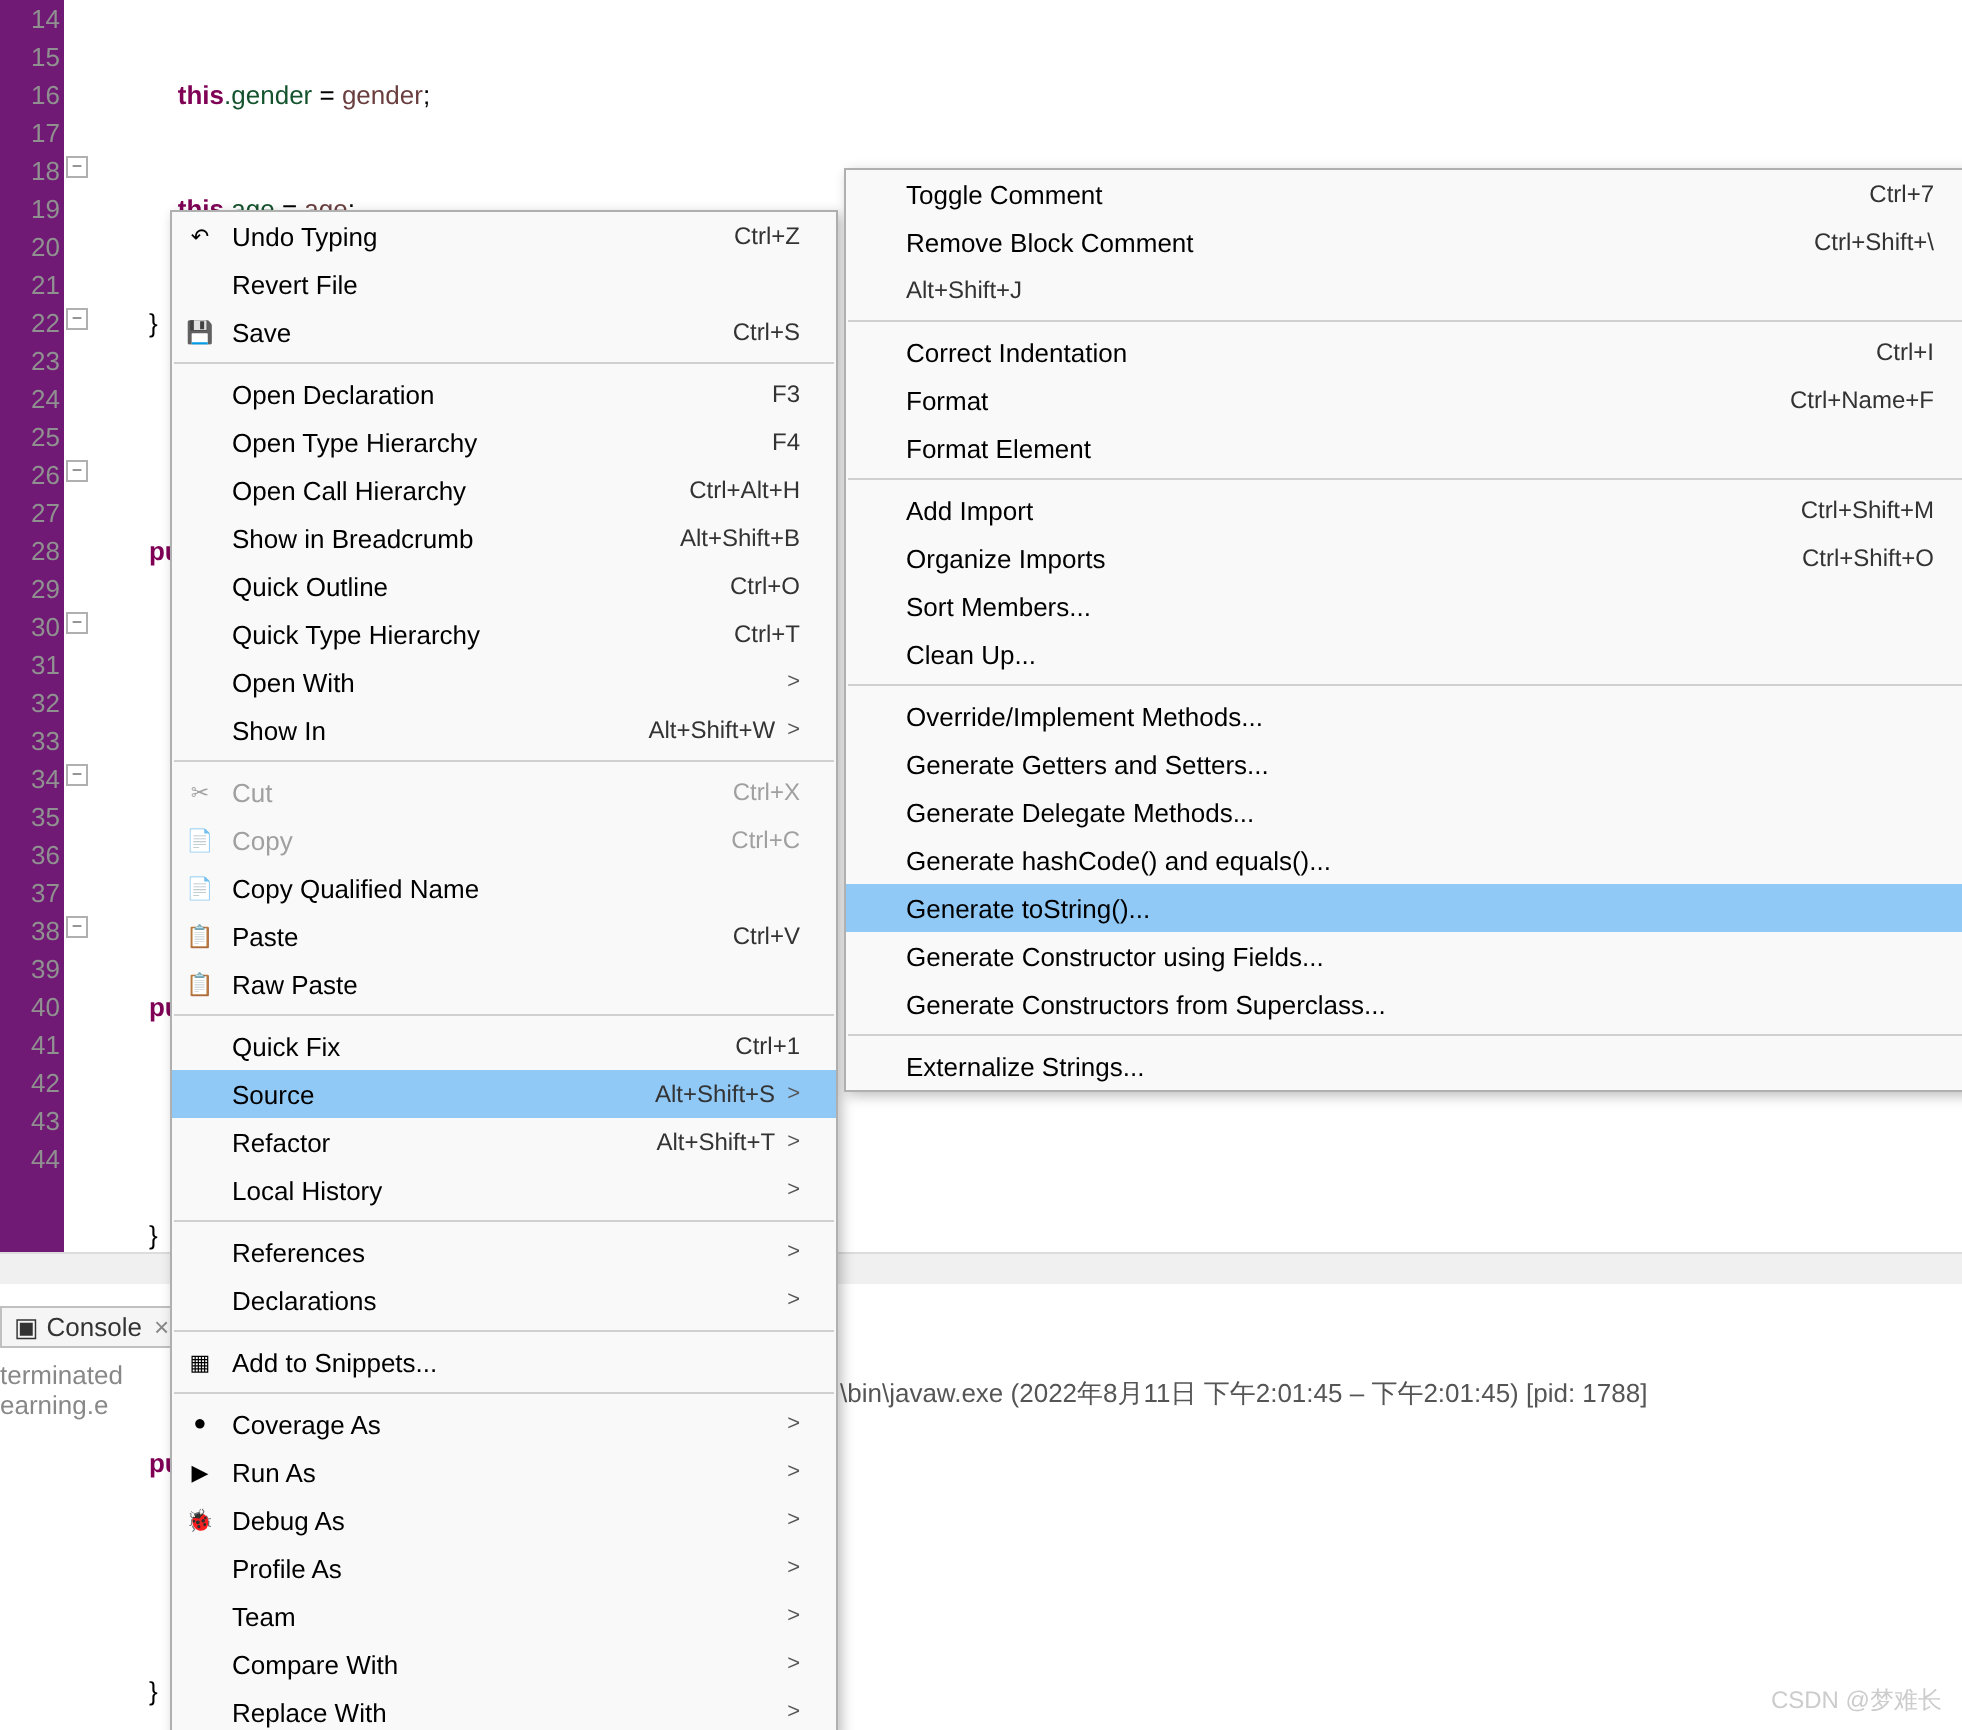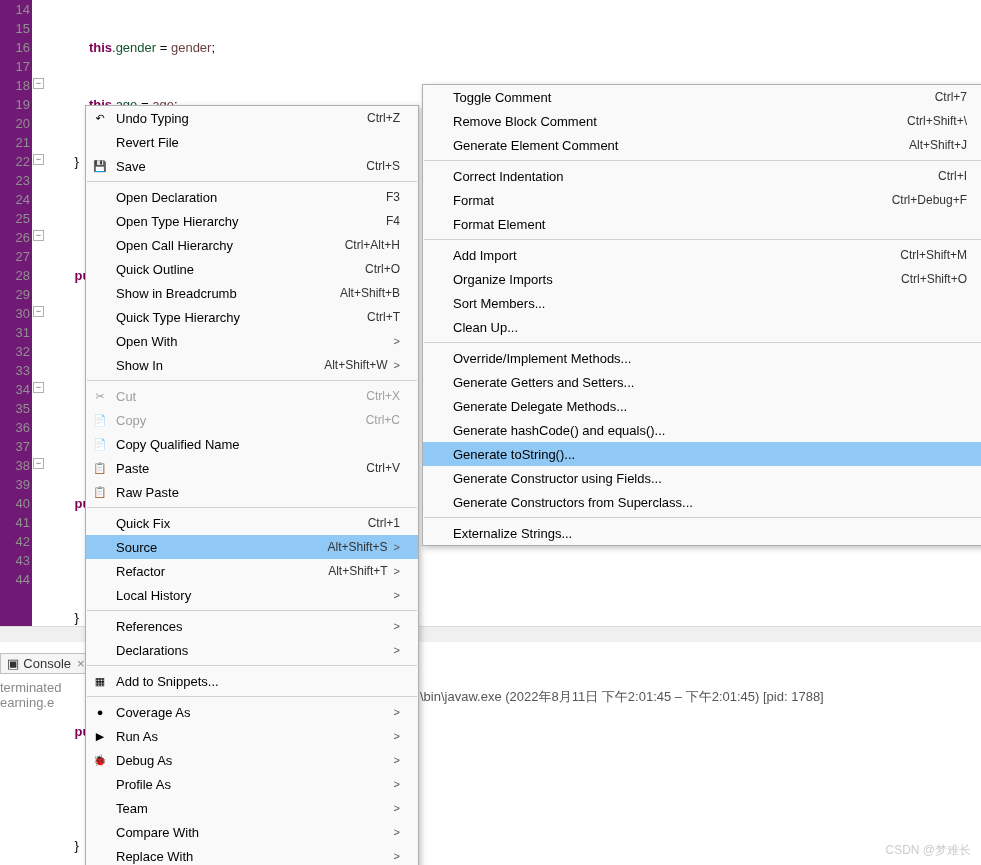--- a/index.html
+++ b/index.html
@@ -142,26 +142,26 @@
     </div>
     <div class="row">
       <span class="lbl">Open Type Hierarchy</span>
       <span class="sc">F4</span>
     </div>
     <div class="row">
       <span class="lbl">Open Call Hierarchy</span>
       <span class="sc">Ctrl+Alt+H</span>
     </div>
     <div class="row">
+      <span class="lbl">Show in Breadcrumb</span>
+      <span class="sc">Alt+Shift+B</span>
+    </div>
+    <div class="row">
       <span class="lbl">Quick Outline</span>
       <span class="sc">Ctrl+O</span>
-    </div>
-    <div class="row">
-      <span class="lbl">Show in Breadcrumb</span>
-      <span class="sc">Alt+Shift+B</span>
     </div>
     <div class="row">
       <span class="lbl">Quick Type Hierarchy</span>
       <span class="sc">Ctrl+T</span>
     </div>
     <div class="row">
       <span class="lbl">Open With</span>
       <span class="sub">&gt;</span>
     </div>
     <div class="row">
@@ -262,31 +262,30 @@
 <div class="menu menu2" id="menu2">
     <div class="row">
       <span class="lbl">Toggle Comment</span>
       <span class="sc">Ctrl+7</span>
     </div>
     <div class="row">
       <span class="lbl">Remove Block Comment</span>
       <span class="sc">Ctrl+Shift+\</span>
     </div>
     <div class="row">
-      <span class="lbl">Generate Element Comment</span>
       <span class="sc">Alt+Shift+J</span>
     </div>
     <div class="sep"></div>
     <div class="row">
       <span class="lbl">Correct Indentation</span>
       <span class="sc">Ctrl+I</span>
     </div>
     <div class="row">
       <span class="lbl">Format</span>
-      <span class="sc">Ctrl+Debug+F</span>
+      <span class="sc">Ctrl+Name+F</span>
     </div>
     <div class="row">
       <span class="lbl">Format Element</span>
     </div>
     <div class="sep"></div>
     <div class="row">
       <span class="lbl">Add Import</span>
       <span class="sc">Ctrl+Shift+M</span>
     </div>
     <div class="row">

